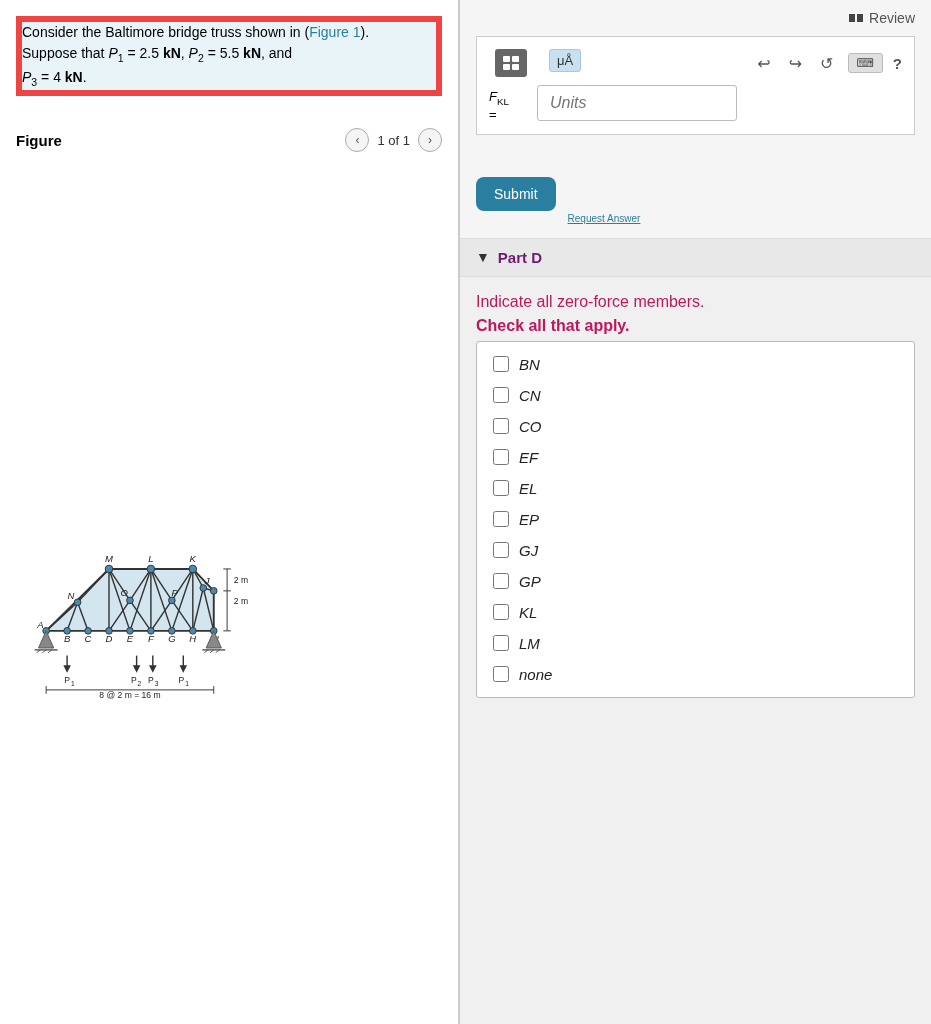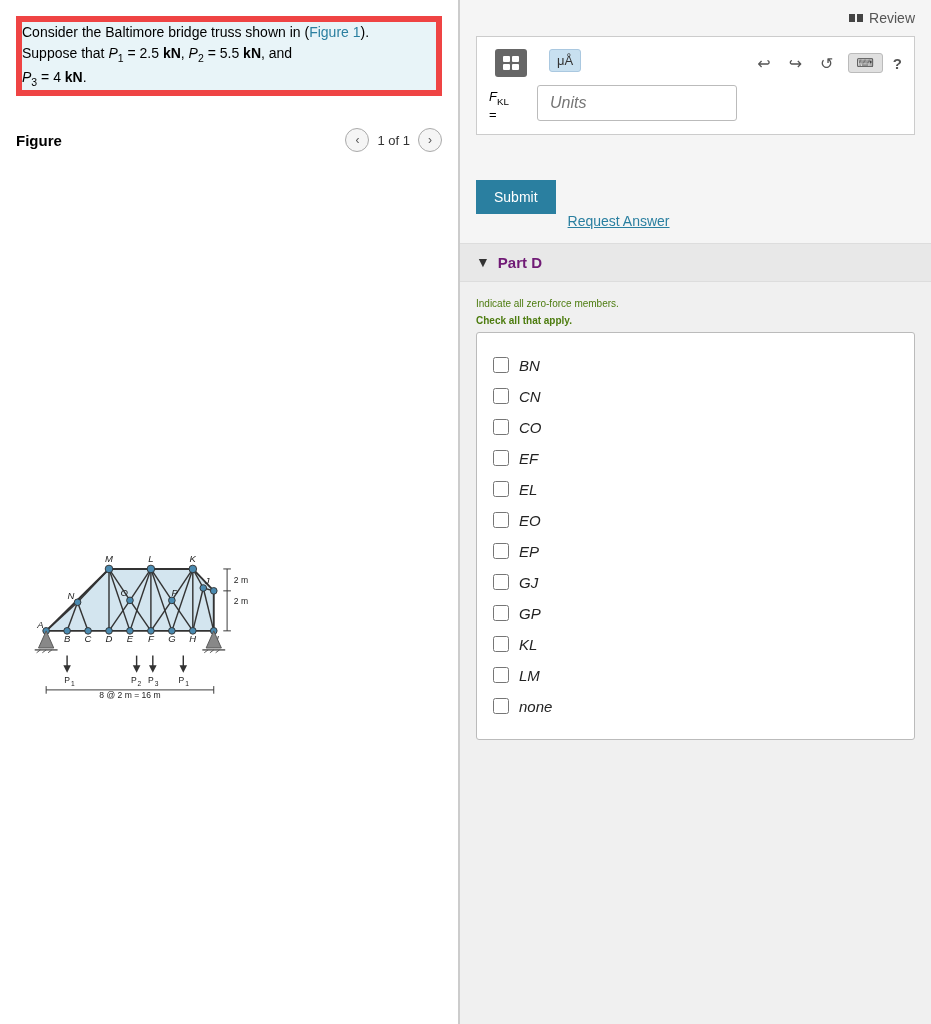--- a/index.html
+++ b/index.html
@@ -227,27 +227,27 @@
       gap: 12px;
       margin: 14px 16px;
     }
 
     .submit-btn {
       background: #2a7fa0;
       color: #fff;
       border: none;
       padding: 9px 18px;
       font-size: 14px;
-      border-radius: 0;
+      border-radius: 8px;
       cursor: pointer;
     }
 
     .request-answer-link {
       color: #2a7fa0;
-      font-size: 14px;
+      font-size: 10px;
       text-decoration: underline;
       cursor: pointer;
       background: none;
       border: none;
       margin-top: 48px;
     }
 
     .part-d-section {
       background: #f0f0f0;
       border-top: 1px solid #ddd;
@@ -274,34 +274,34 @@
       font-size: 15px;
       font-weight: 600;
       color: #701a75;
     }
 
     .part-d-content {
       padding: 16px;
     }
 
     .part-d-instruction {
-      font-size: 10px;
+      font-size: 16px;
       margin-bottom: 6px;
-      color: #4d7c0f;
+      color: #be185d;
     }
 
     .part-d-instruction strong {
       font-weight: bold;
     }
 
     .checkbox-list {
       background: #fff;
       border: 1px solid #bbb;
       border-radius: 3px;
-      padding: 18px 16px;
+      padding: 8px 16px;
       display: flex;
       flex-direction: column;
       gap: 2px;
     }
 
     .checkbox-item {
       display: flex;
       align-items: center;
       gap: 10px;
       padding: 6px 0;
@@ -555,24 +555,20 @@
           </div>
           <div class="checkbox-item">
             <input type="checkbox" id="cb-EF" style="">
             <label for="cb-EF" class="checkbox-label">EF</label>
           </div>
           <div class="checkbox-item">
             <input type="checkbox" id="cb-EL" style="">
             <label for="cb-EL" class="checkbox-label">EL</label>
           </div>
           <div class="checkbox-item">
-            <input type="checkbox" id="cb-EO" style="">
-            <label for="cb-EO" class="checkbox-label">EO</label>
-          </div>
-          <div class="checkbox-item">
             <input type="checkbox" id="cb-EP" style="">
             <label for="cb-EP" class="checkbox-label">EP</label>
           </div>
           <div class="checkbox-item">
             <input type="checkbox" id="cb-GJ" style="">
             <label for="cb-GJ" class="checkbox-label">GJ</label>
           </div>
           <div class="checkbox-item">
             <input type="checkbox" id="cb-GP" style="">
             <label for="cb-GP" class="checkbox-label">GP</label>

